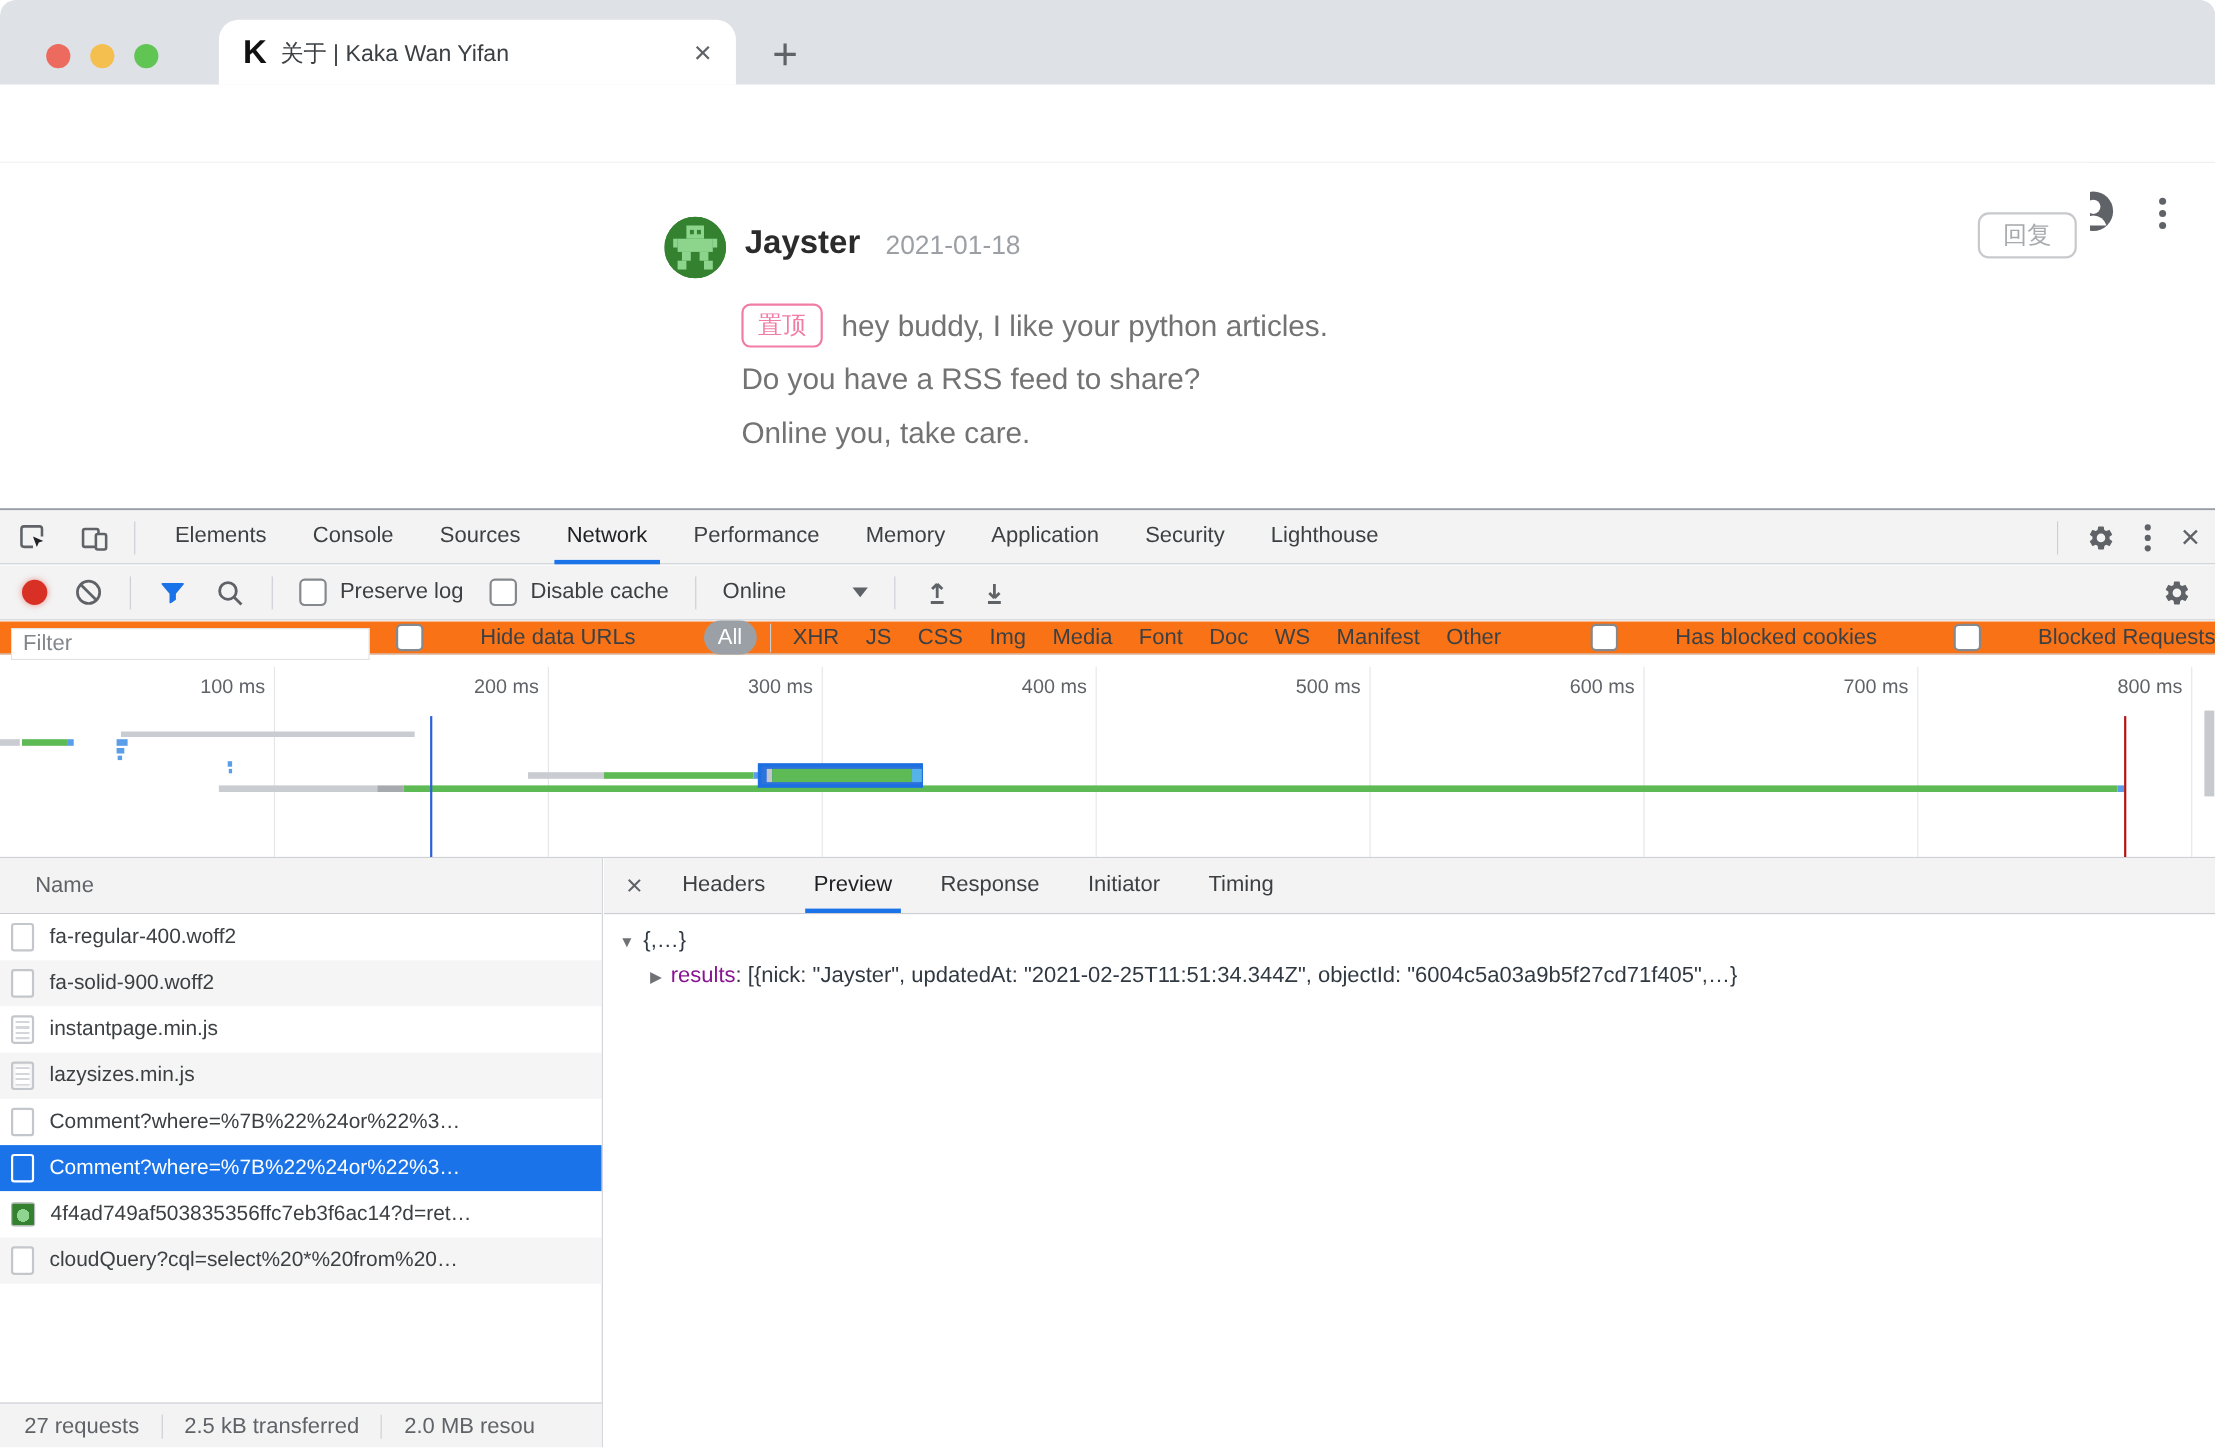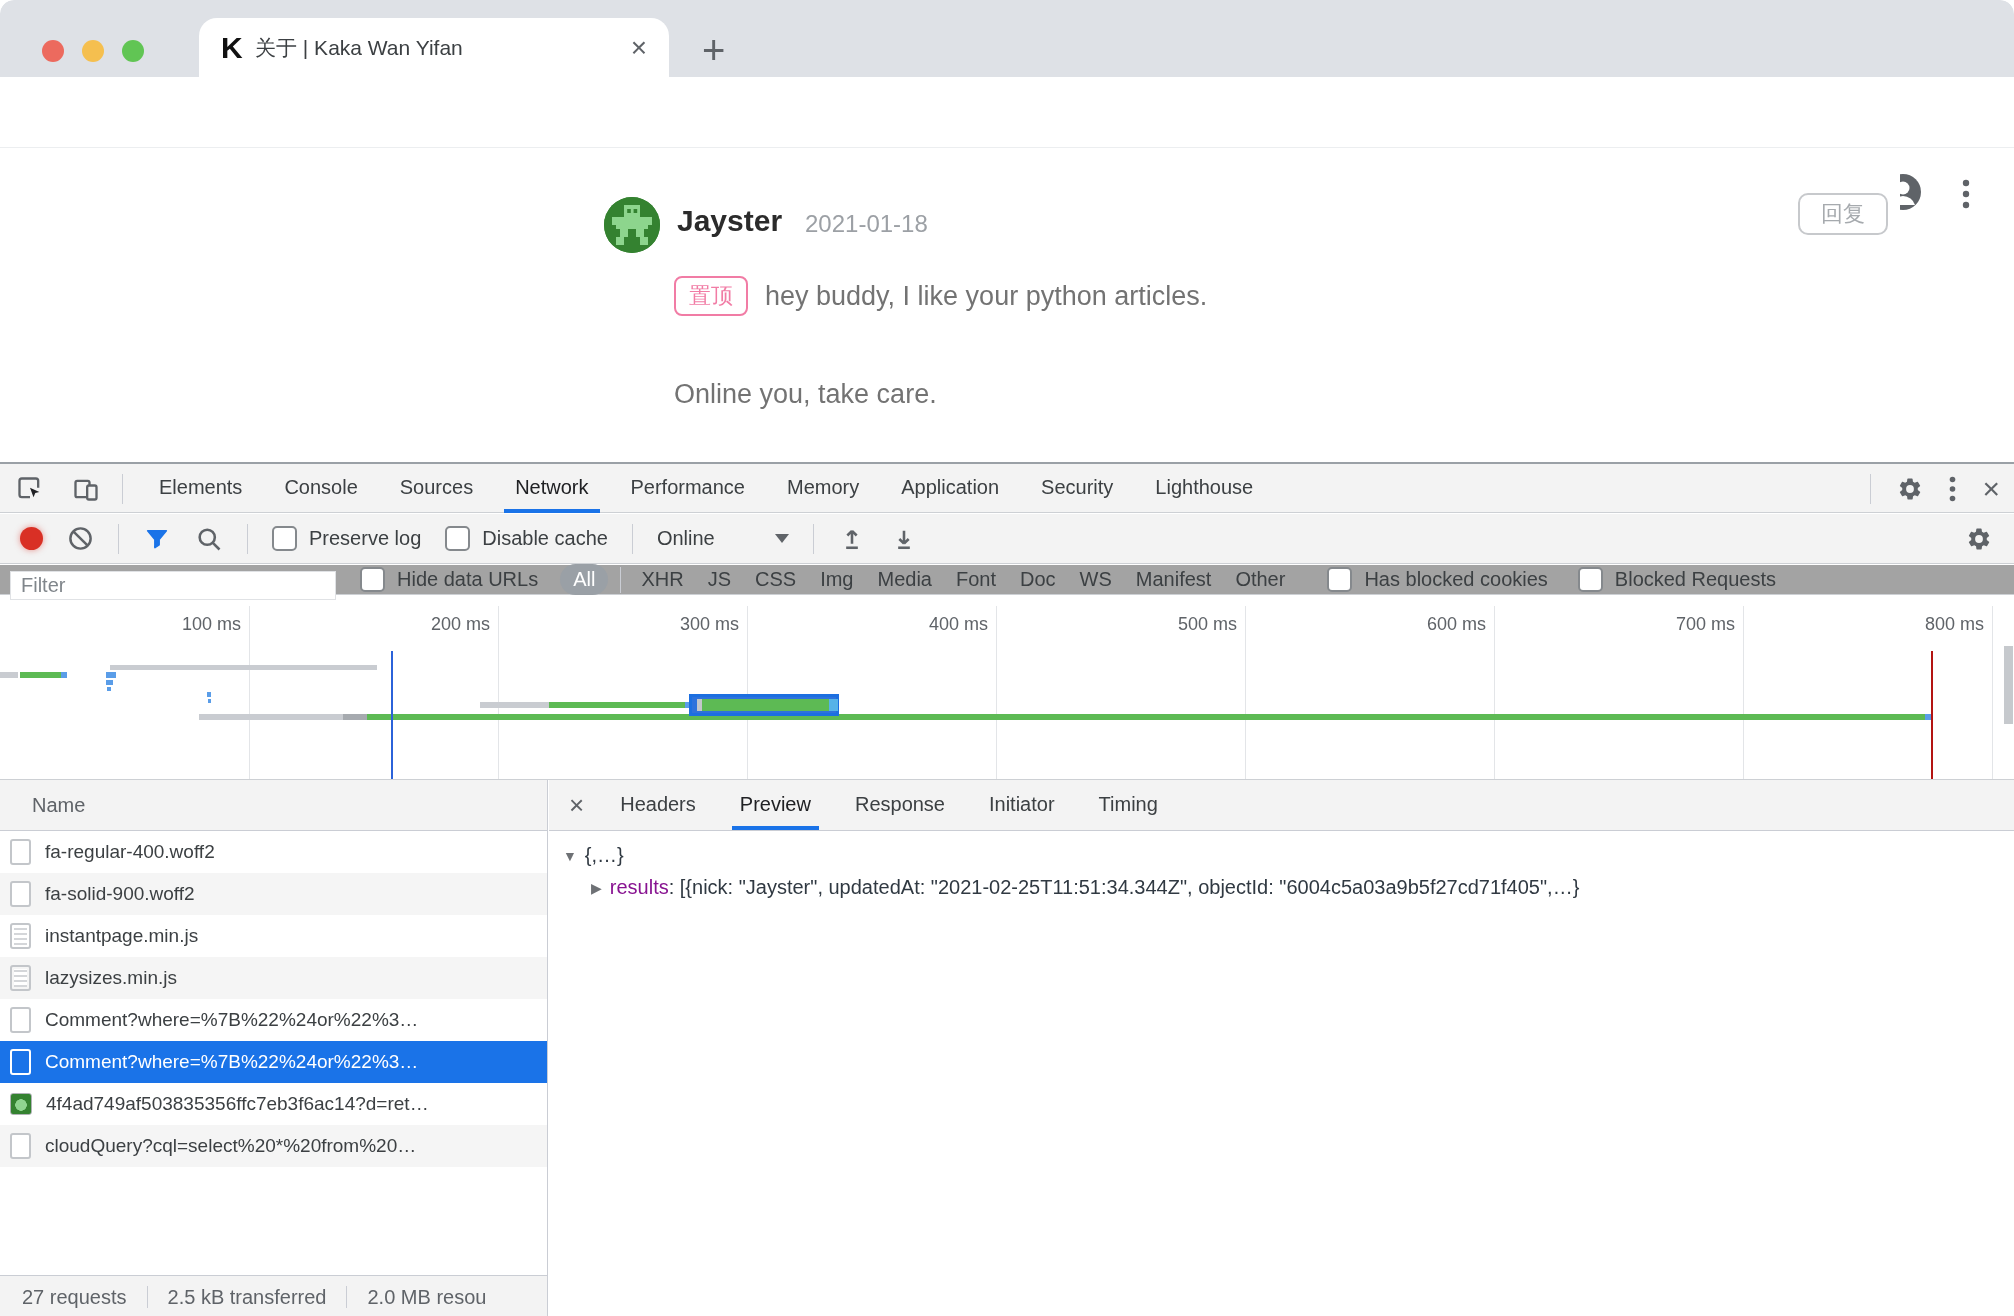--- a/index.html
+++ b/index.html
@@ -55,21 +55,21 @@
   .dt-right{position:absolute;right:14px;top:0;height:49px;display:flex;align-items:center;gap:26px;}
   .dt-close{font-size:30px;color:#5F6368;line-height:1;}
 
   .dt-toolbar{position:absolute;left:0;top:50px;width:100%;height:50px;background:#F3F3F3;border-bottom:1px solid #CDD0D4;display:flex;align-items:center;padding-left:20px;gap:24px;}
   .rec-dot{width:23px;height:23px;border-radius:50%;background:#D93025;box-shadow:0 0 6px rgba(217,48,37,.5);}
   .cb{width:25px;height:25px;background:#fff;border:2px solid #85898D;border-radius:5px;flex:0 0 auto;}
   .tool-label{font-size:20px;color:#3C4043;margin-left:-12px;white-space:nowrap;}
   .caret-down{width:0;height:0;border-left:7px solid transparent;border-right:7px solid transparent;border-top:9px solid #5F6368;}
   .dt-toolbar .gear-right{position:absolute;right:22px;}
 
-  .dt-filter{position:absolute;left:0;top:101px;width:100%;height:30px;background:#a3a3a3;border-bottom:1px solid #CDD0D4;display:flex;align-items:center;}
+  .dt-filter{position:absolute;left:0;top:101px;width:100%;height:30px;background:#f97316;border-bottom:1px solid #CDD0D4;display:flex;align-items:center;justify-content:space-between;}
   .filter-input{position:absolute;left:10px;top:6px;width:326px;height:29px;border:1px solid #E0E2E5;background:#fff;font-size:20px;color:#202124;padding:0 10px;outline:none;}
   .filter-input::placeholder{color:#80868B;}
   .dt-filter .cb{margin-left:360px;}
   .pills{display:flex;align-items:center;margin-left:22px;gap:0;}
   .pill{font-size:20px;color:#3C4043;padding:0 12px;}
   .pill.active{background:#9AA0A6;color:#fff;border-radius:16px;padding:4px 13px;margin-right:4px;}
   .pills .vdiv{height:26px;margin:0 8px;}
   .dt-filter .tail-cb{margin-left:30px;}
 
   .dt-timeline{position:absolute;left:0;top:142px;width:100%;height:174px;background:#fff;border-bottom:1px solid #CDD0D4;overflow:hidden;}
@@ -227,20 +227,21 @@
             <rect x="5.8" y="3" width="0.9" height="1"></rect>
             <rect x="7.4" y="3" width="0.9" height="1"></rect>
           </g>
         </svg>
     </span>
     <span class="author">Jayster</span>
     <span class="cdate">2021-01-18</span>
     <span class="reply-btn">回复</span>
     <span class="pin-badge">置顶</span>
     <span class="cline l1">hey buddy, I like your python articles.</span>
+    <span class="cline l2">Do you have a RSS feed to share?</span>
     <span class="cline l3">Online you, take care.</span>
     <span class="scroll-strip"></span>
     <span class="float-btn gear">
       <svg width="34" height="34" viewBox="0 0 24 24">
           <path fill="#fff" d="M19.14 12.94c.04-.3.06-.61.06-.94s-.02-.64-.07-.94l2.03-1.58a.5.5 0 0 0 .12-.64l-1.92-3.32a.5.5 0 0 0-.61-.22l-2.39.96a7.3 7.3 0 0 0-1.62-.94l-.36-2.54a.5.5 0 0 0-.5-.42h-3.84a.5.5 0 0 0-.5.42l-.36 2.54c-.59.24-1.13.56-1.62.94l-2.39-.96a.5.5 0 0 0-.61.22L2.74 8.87a.5.5 0 0 0 .12.64l2.03 1.58c-.05.3-.09.63-.09.94s.02.64.07.94l-2.03 1.58a.5.5 0 0 0-.12.64l1.92 3.32c.12.22.39.3.61.22l2.39-.96c.5.38 1.03.7 1.62.94l.36 2.54c.05.24.25.42.5.42h3.84c.25 0 .46-.18.5-.42l.36-2.54c.59-.24 1.13-.56 1.62-.94l2.39.96c.23.09.49 0 .61-.22l1.92-3.32a.5.5 0 0 0-.12-.64zM12 15.6A3.6 3.6 0 1 1 12 8.4a3.6 3.6 0 0 1 0 7.2z"></path>
         </svg>
     </span>
     <span class="float-btn up">↑</span>
     <span class="page-thumb"></span>
   </div>

